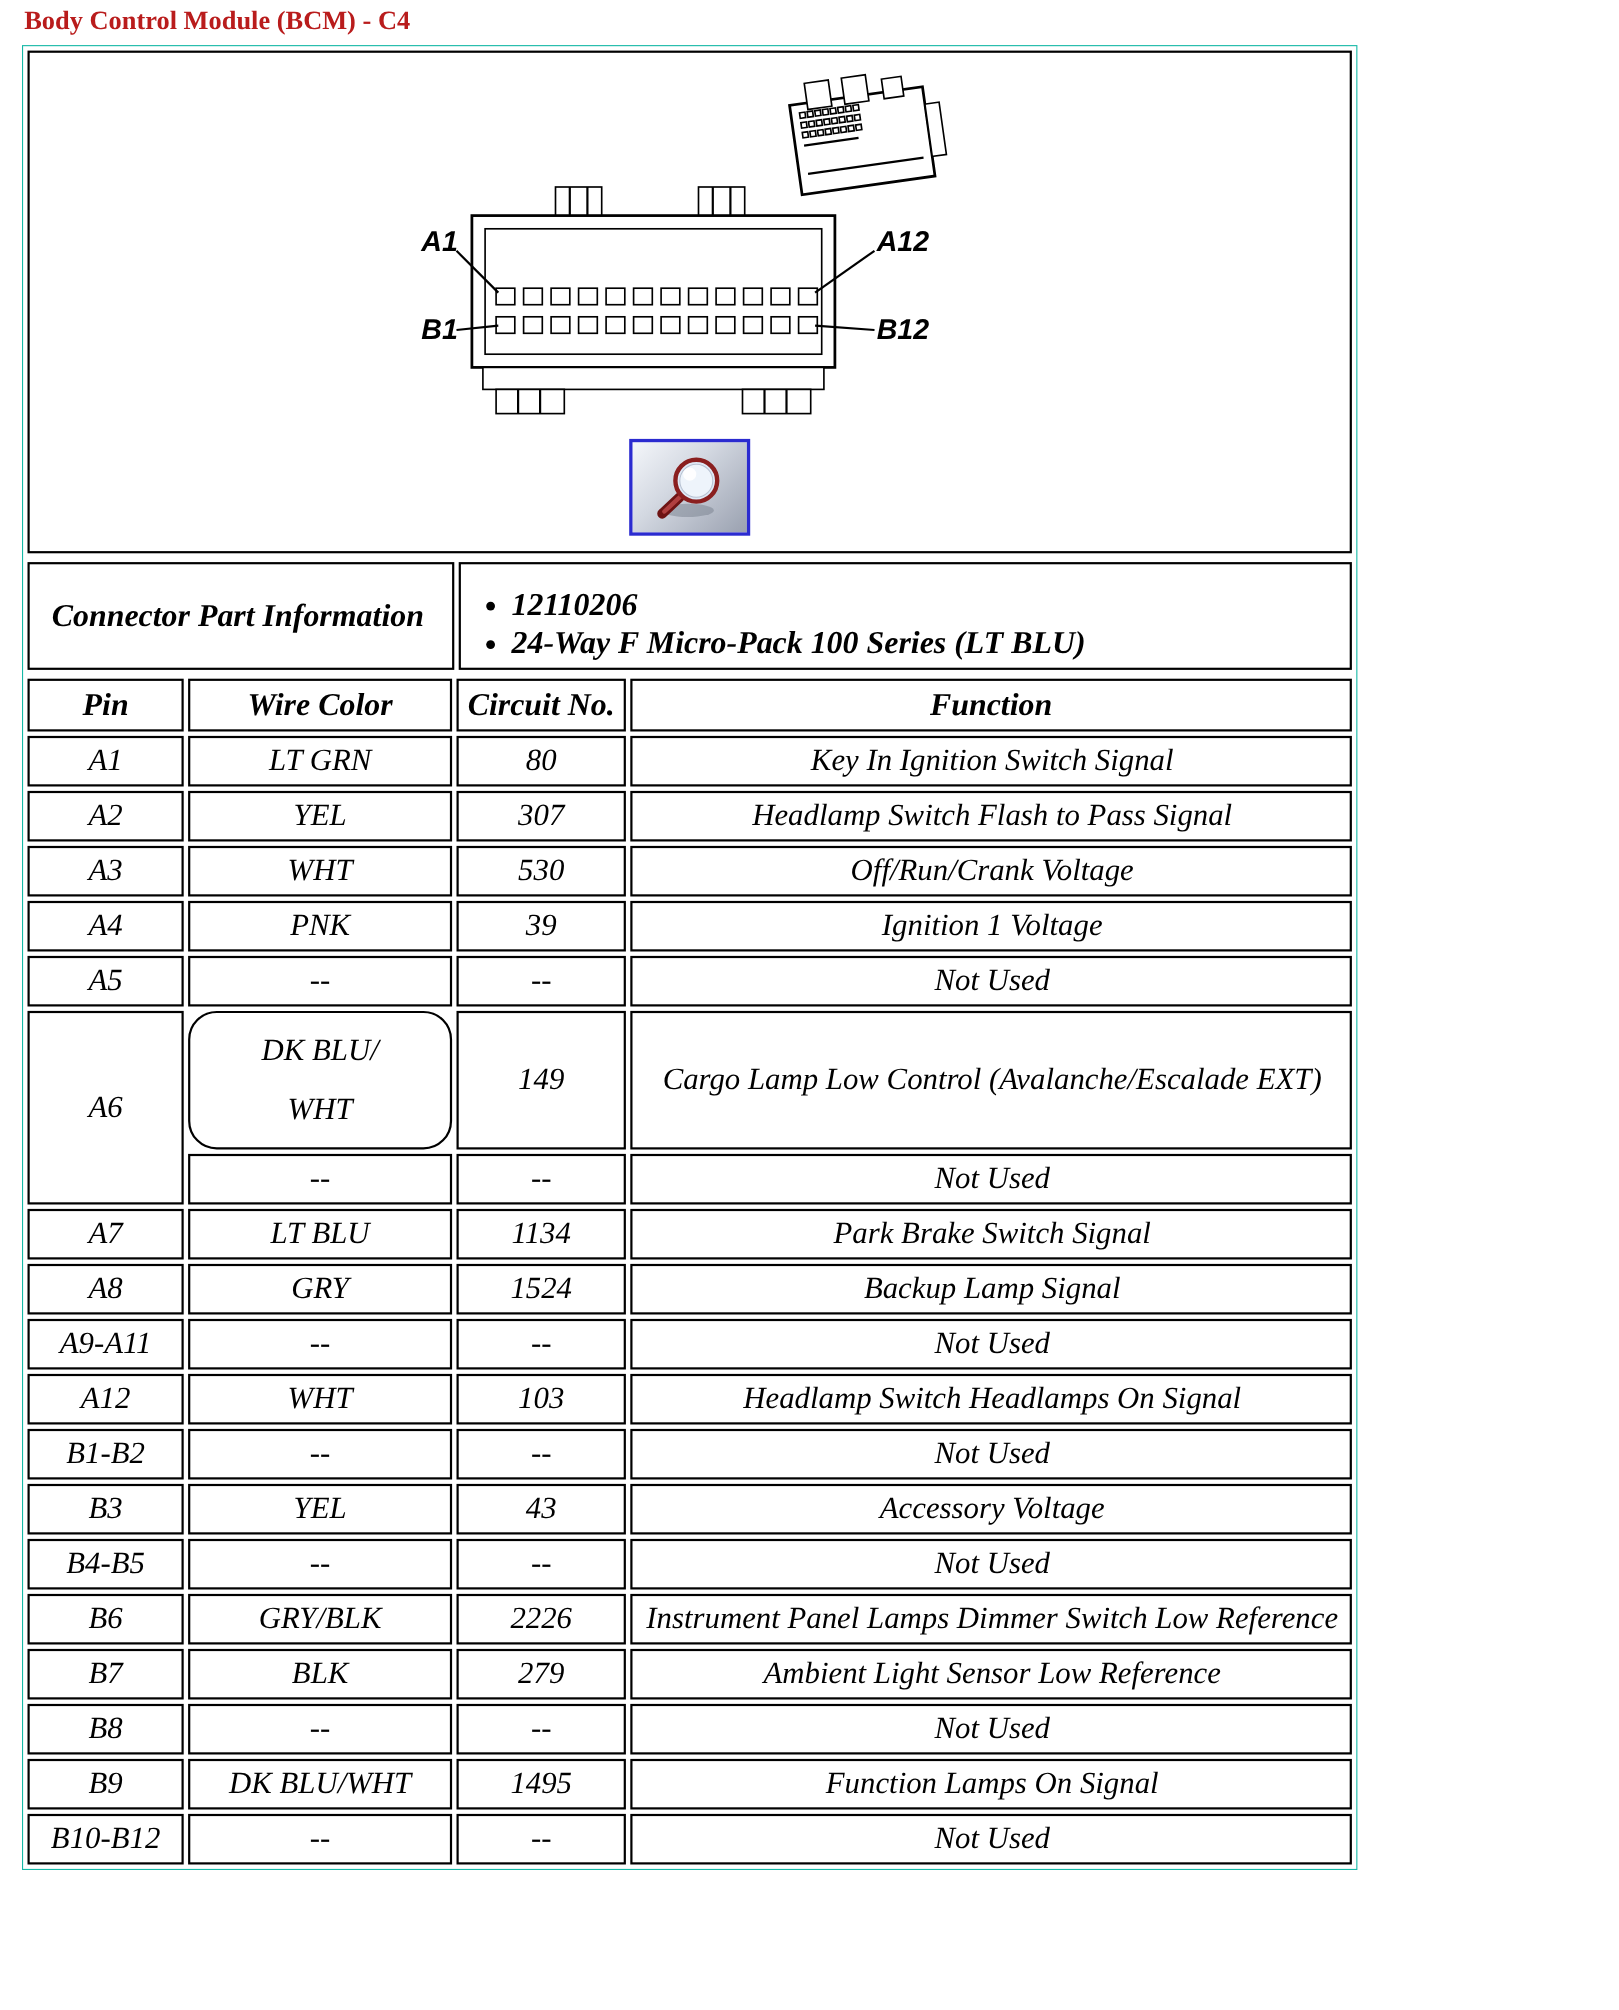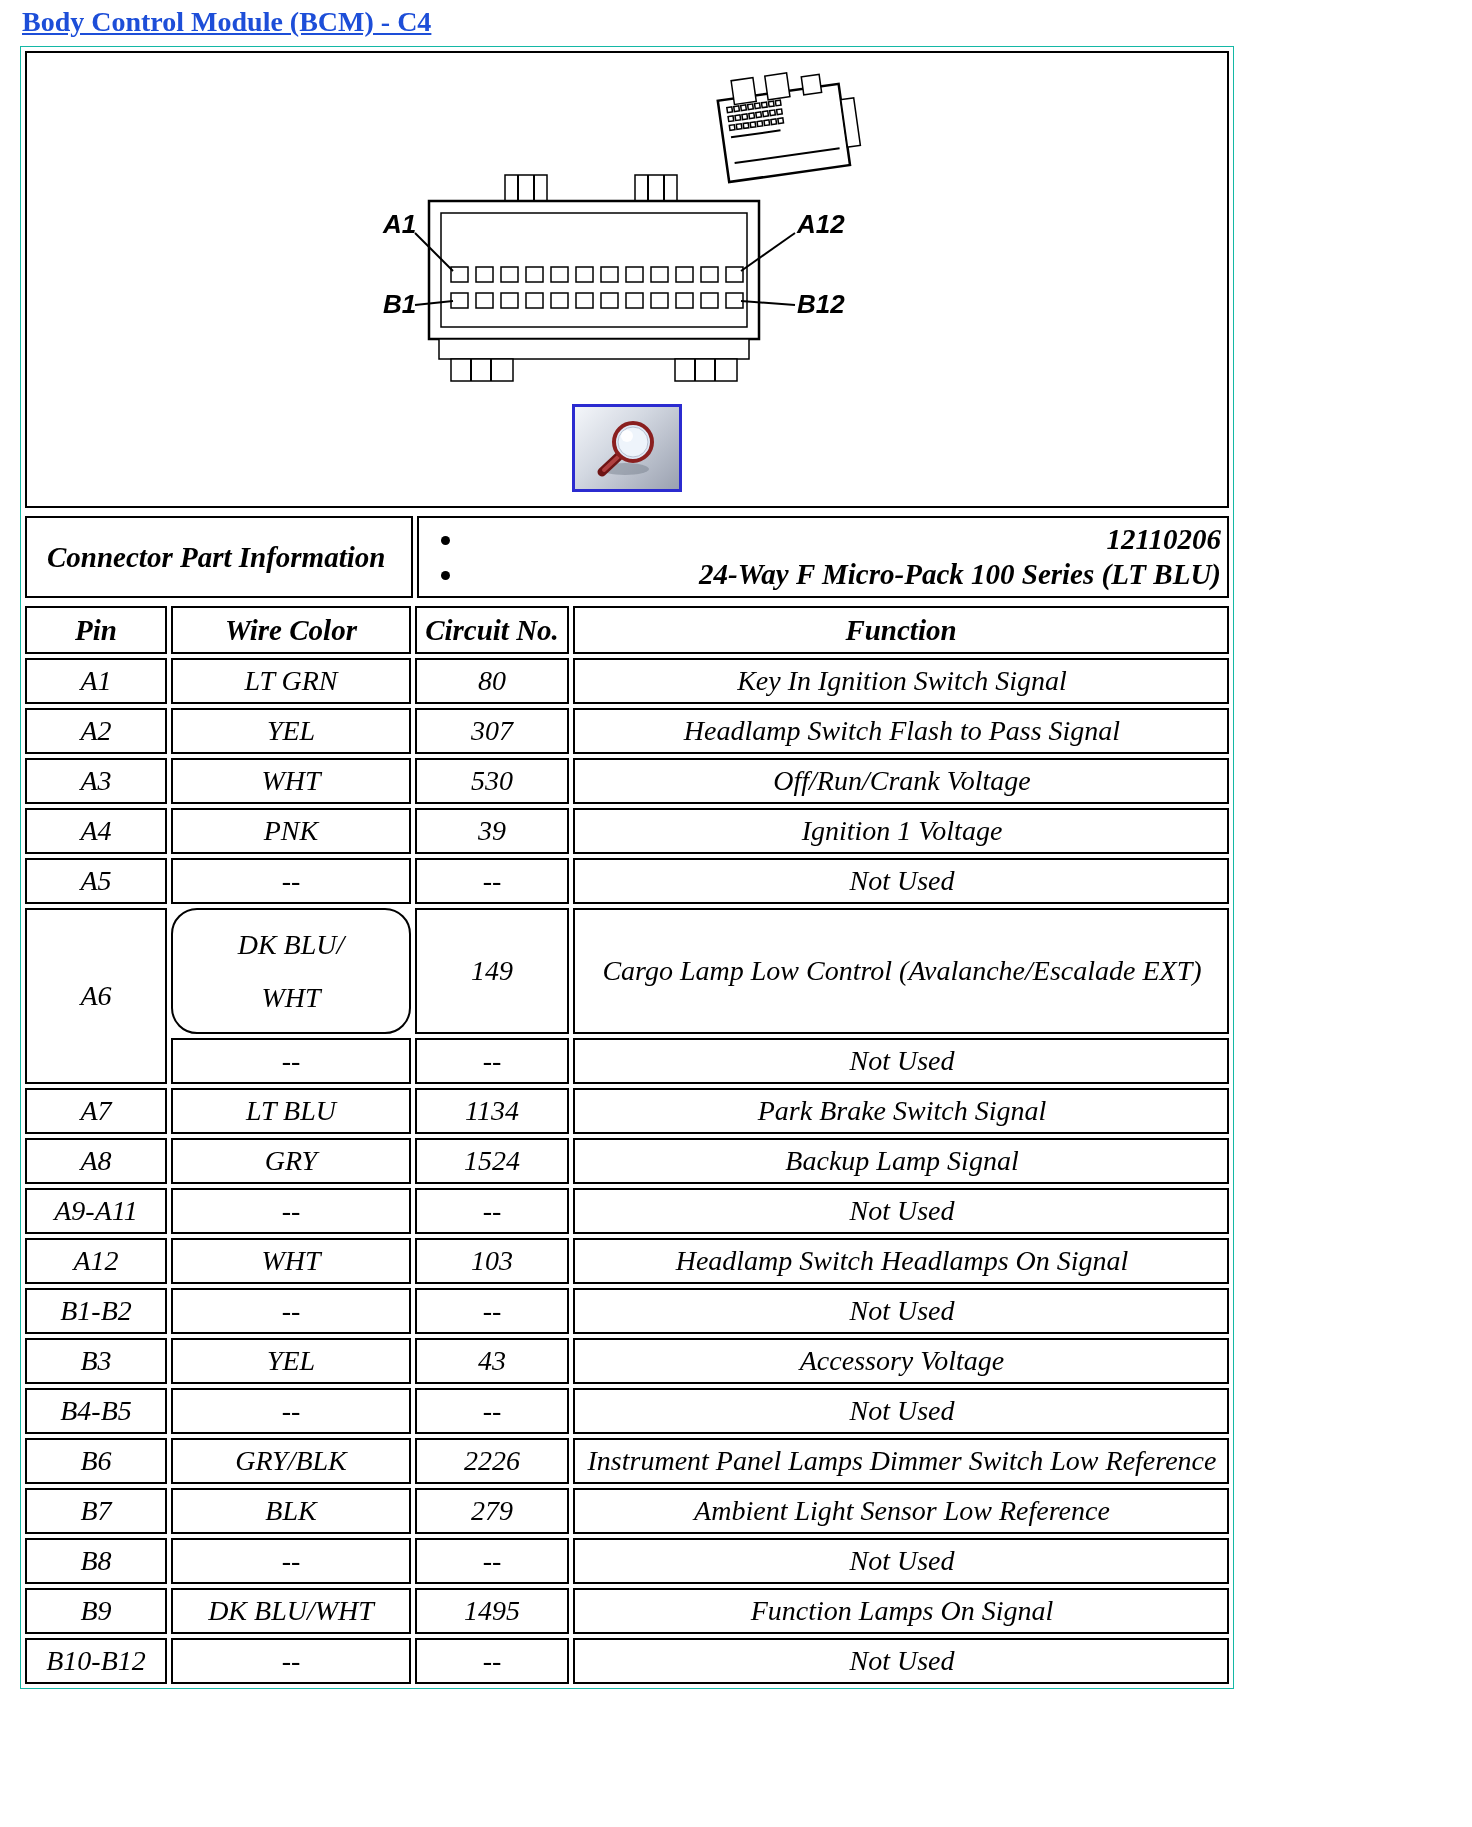--- a/index.html
+++ b/index.html
@@ -8,24 +8,23 @@
     background: #ffffff;
     font-family: "Liberation Serif", serif;
     color: #000;
   }
   .page {
     width: 1240px;
     padding: 4px 0 10px 20px;
   }
   .title-link {
     display: inline-block;
-    color: #1d4ed8;
-    font-size: 28px;
-    font-weight: bold;
-    text-decoration: underline;
+    color: #b91c1c;
+    font-size: 24px;
+    font-weight: bold;
     margin: 2px 0 8px 2px;
     cursor: pointer;
   }
   .frame {
     border: 1px solid #14b8a6;
     width: 1212px;
     font-style: italic;
   }
   .diagram-cell {
     border: 2px solid #000;
@@ -57,21 +56,21 @@
     font-size: 28px;
     padding: 2px 6px;
     background: #fff;
   }
   .parts-table td { height: 78px; vertical-align: middle; }
   .label-cell {
     font-weight: bold;
     font-size: 29px;
     padding-left: 20px;
   }
-  .items-cell ul { margin: 2px 0 2px 40px; padding: 0; text-align: right; }
+  .items-cell ul { margin: 18px 0 2px 40px; padding: 0; }
   .items-cell li {
     font-weight: bold;
     font-size: 29px;
     padding: 1px 0;
   }
   .pins-table th {
     font-weight: bold;
     font-size: 29px;
     text-align: center;
     height: 48px;

